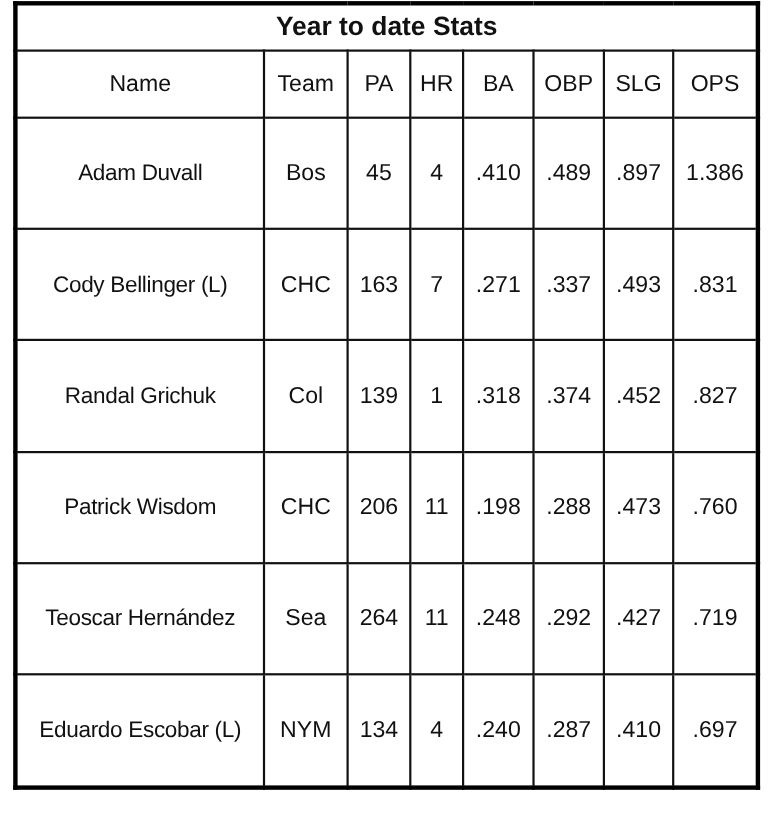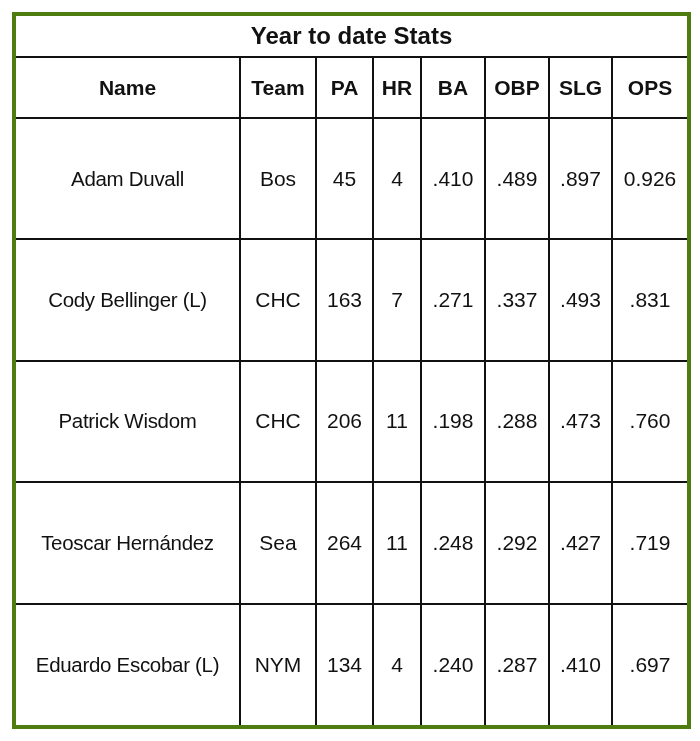--- a/index.html
+++ b/index.html
@@ -11,45 +11,45 @@
       width: 700px;
       height: 741px;
       position: relative;
       overflow: hidden;
       font-family: "Liberation Sans", "DejaVu Sans", sans-serif;
       color: #111111;
     }
     .stats-table {
       position: absolute;
       left: 12px;
-      top: 12px;
+      top: 1px;
       width: 679px;
       height: 717px;
       border-collapse: collapse;
       table-layout: fixed;
-      border: 4px solid #4d7c0f;
+      border: 4px solid #000000;
       box-sizing: border-box;
     }
     .stats-table td, .stats-table th {
       border: 2px solid #111111;
       text-align: center;
       vertical-align: middle;
       padding: 0;
       white-space: nowrap;
       overflow: hidden;
     }
     .title-row th {
       height: 40px;
       font-size: 24px;
       font-weight: bold;
     }
     .header-row th {
       height: 59px;
       font-size: 21px;
-      font-weight: bold;
+      font-weight: normal;
     }
     .data-row td {
       height: 59px;
       font-size: 21px;
       font-weight: normal;
     }
     .data-row td.name-cell {
       font-size: 20.5px;
       letter-spacing: -0.3px;
       margin-top: 20px;
@@ -94,31 +94,41 @@
   </thead>
   <tbody>
     <tr class="data-row">
       <td class="name-cell">Adam Duvall</td>
       <td>Bos</td>
       <td>45</td>
       <td>4</td>
       <td>.410</td>
       <td>.489</td>
       <td>.897</td>
-      <td>0.926</td>
+      <td>1.386</td>
     </tr>
     <tr class="data-row">
       <td class="name-cell">Cody Bellinger (L)</td>
       <td>CHC</td>
       <td>163</td>
       <td>7</td>
       <td>.271</td>
       <td>.337</td>
       <td>.493</td>
       <td>.831</td>
+    </tr>
+    <tr class="data-row">
+      <td class="name-cell">Randal Grichuk</td>
+      <td>Col</td>
+      <td>139</td>
+      <td>1</td>
+      <td>.318</td>
+      <td>.374</td>
+      <td>.452</td>
+      <td>.827</td>
     </tr>
     <tr class="data-row">
       <td class="name-cell">Patrick Wisdom</td>
       <td>CHC</td>
       <td>206</td>
       <td>11</td>
       <td>.198</td>
       <td>.288</td>
       <td>.473</td>
       <td>.760</td>

